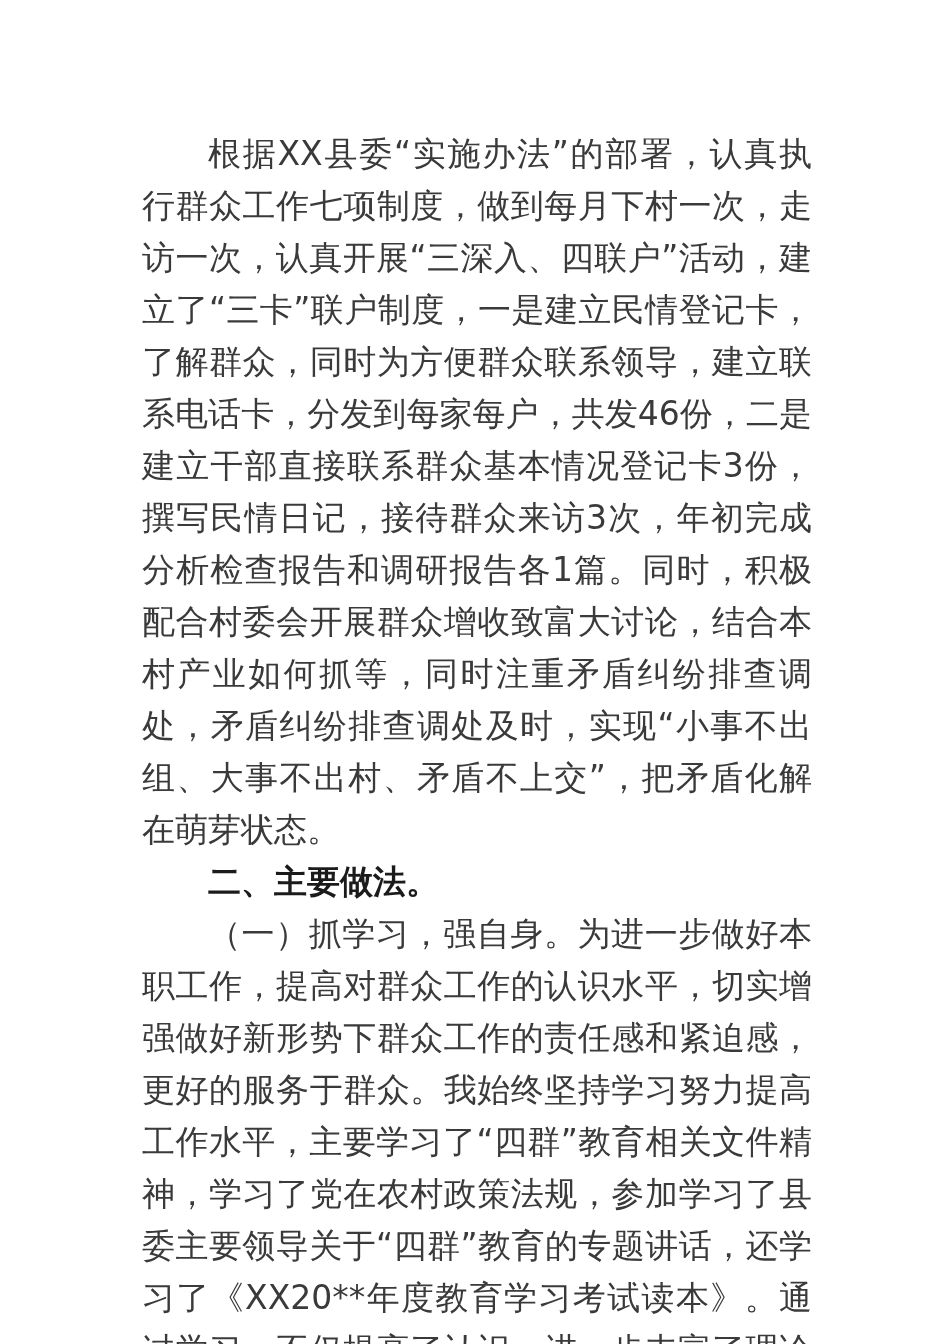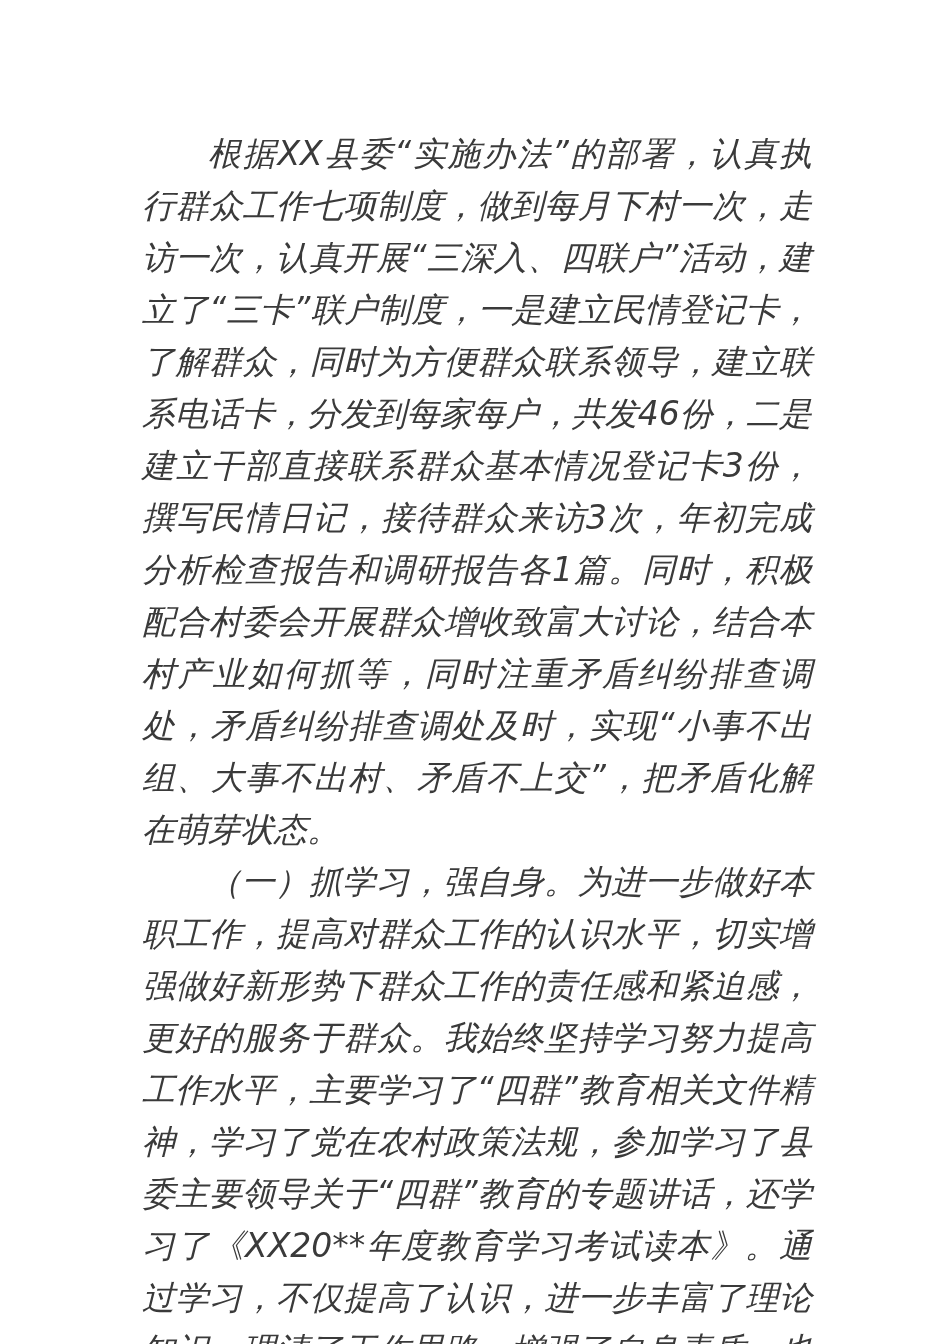--- a/index.html
+++ b/index.html
@@ -47,28 +47,28 @@
 
   .para.heading {
     font-weight: 700;
     color: #1b1b1b;
     text-align: left;
     text-indent: 66px;
   }
 
   .para.tail-loose {
     text-align-last: left;
-    font-style: italic;
   }
 </style>
 </head>
 <body>
 
 <div id="page">
   <div id="doc-body">
 
     <p class="para tail-loose">根据XX县委“实施办法”的部署，认真执行群众工作七项制度，做到每月下村一次，走访一次，认真开展“三深入、四联户”活动，建立了“三卡”联户制度，一是建立民情登记卡，了解群众，同时为方便群众联系领导，建立联系电话卡，分发到每家每户，共发46份，二是建立干部直接联系群众基本情况登记卡3份，撰写民情日记，接待群众来访3次，年初完成分析检查报告和调研报告各1篇。同时，积极配合村委会开展群众增收致富大讨论，结合本村产业如何抓等，同时注重矛盾纠纷排查调处，矛盾纠纷排查调处及时，实现“小事不出组、大事不出村、矛盾不上交”，把矛盾化解在萌芽状态。</p>
 
+    <p class="para heading">二、主要做法。</p>
 
     <p class="para tail-loose">（一）抓学习，强自身。为进一步做好本职工作，提高对群众工作的认识水平，切实增强做好新形势下群众工作的责任感和紧迫感，更好的服务于群众。我始终坚持学习努力提高工作水平，主要学习了“四群”教育相关文件精神，学习了党在农村政策法规，参加学习了县委主要领导关于“四群”教育的专题讲话，还学习了《XX20**年度教育学习考试读本》。通过学习，不仅提高了认识，进一步丰富了理论知识，理清了工作思路，增强了自身素质，也为做好新形势下群众工作，奠定了良好的基础。</p>
 
   </div>
 </div>
 
 </body></html>

